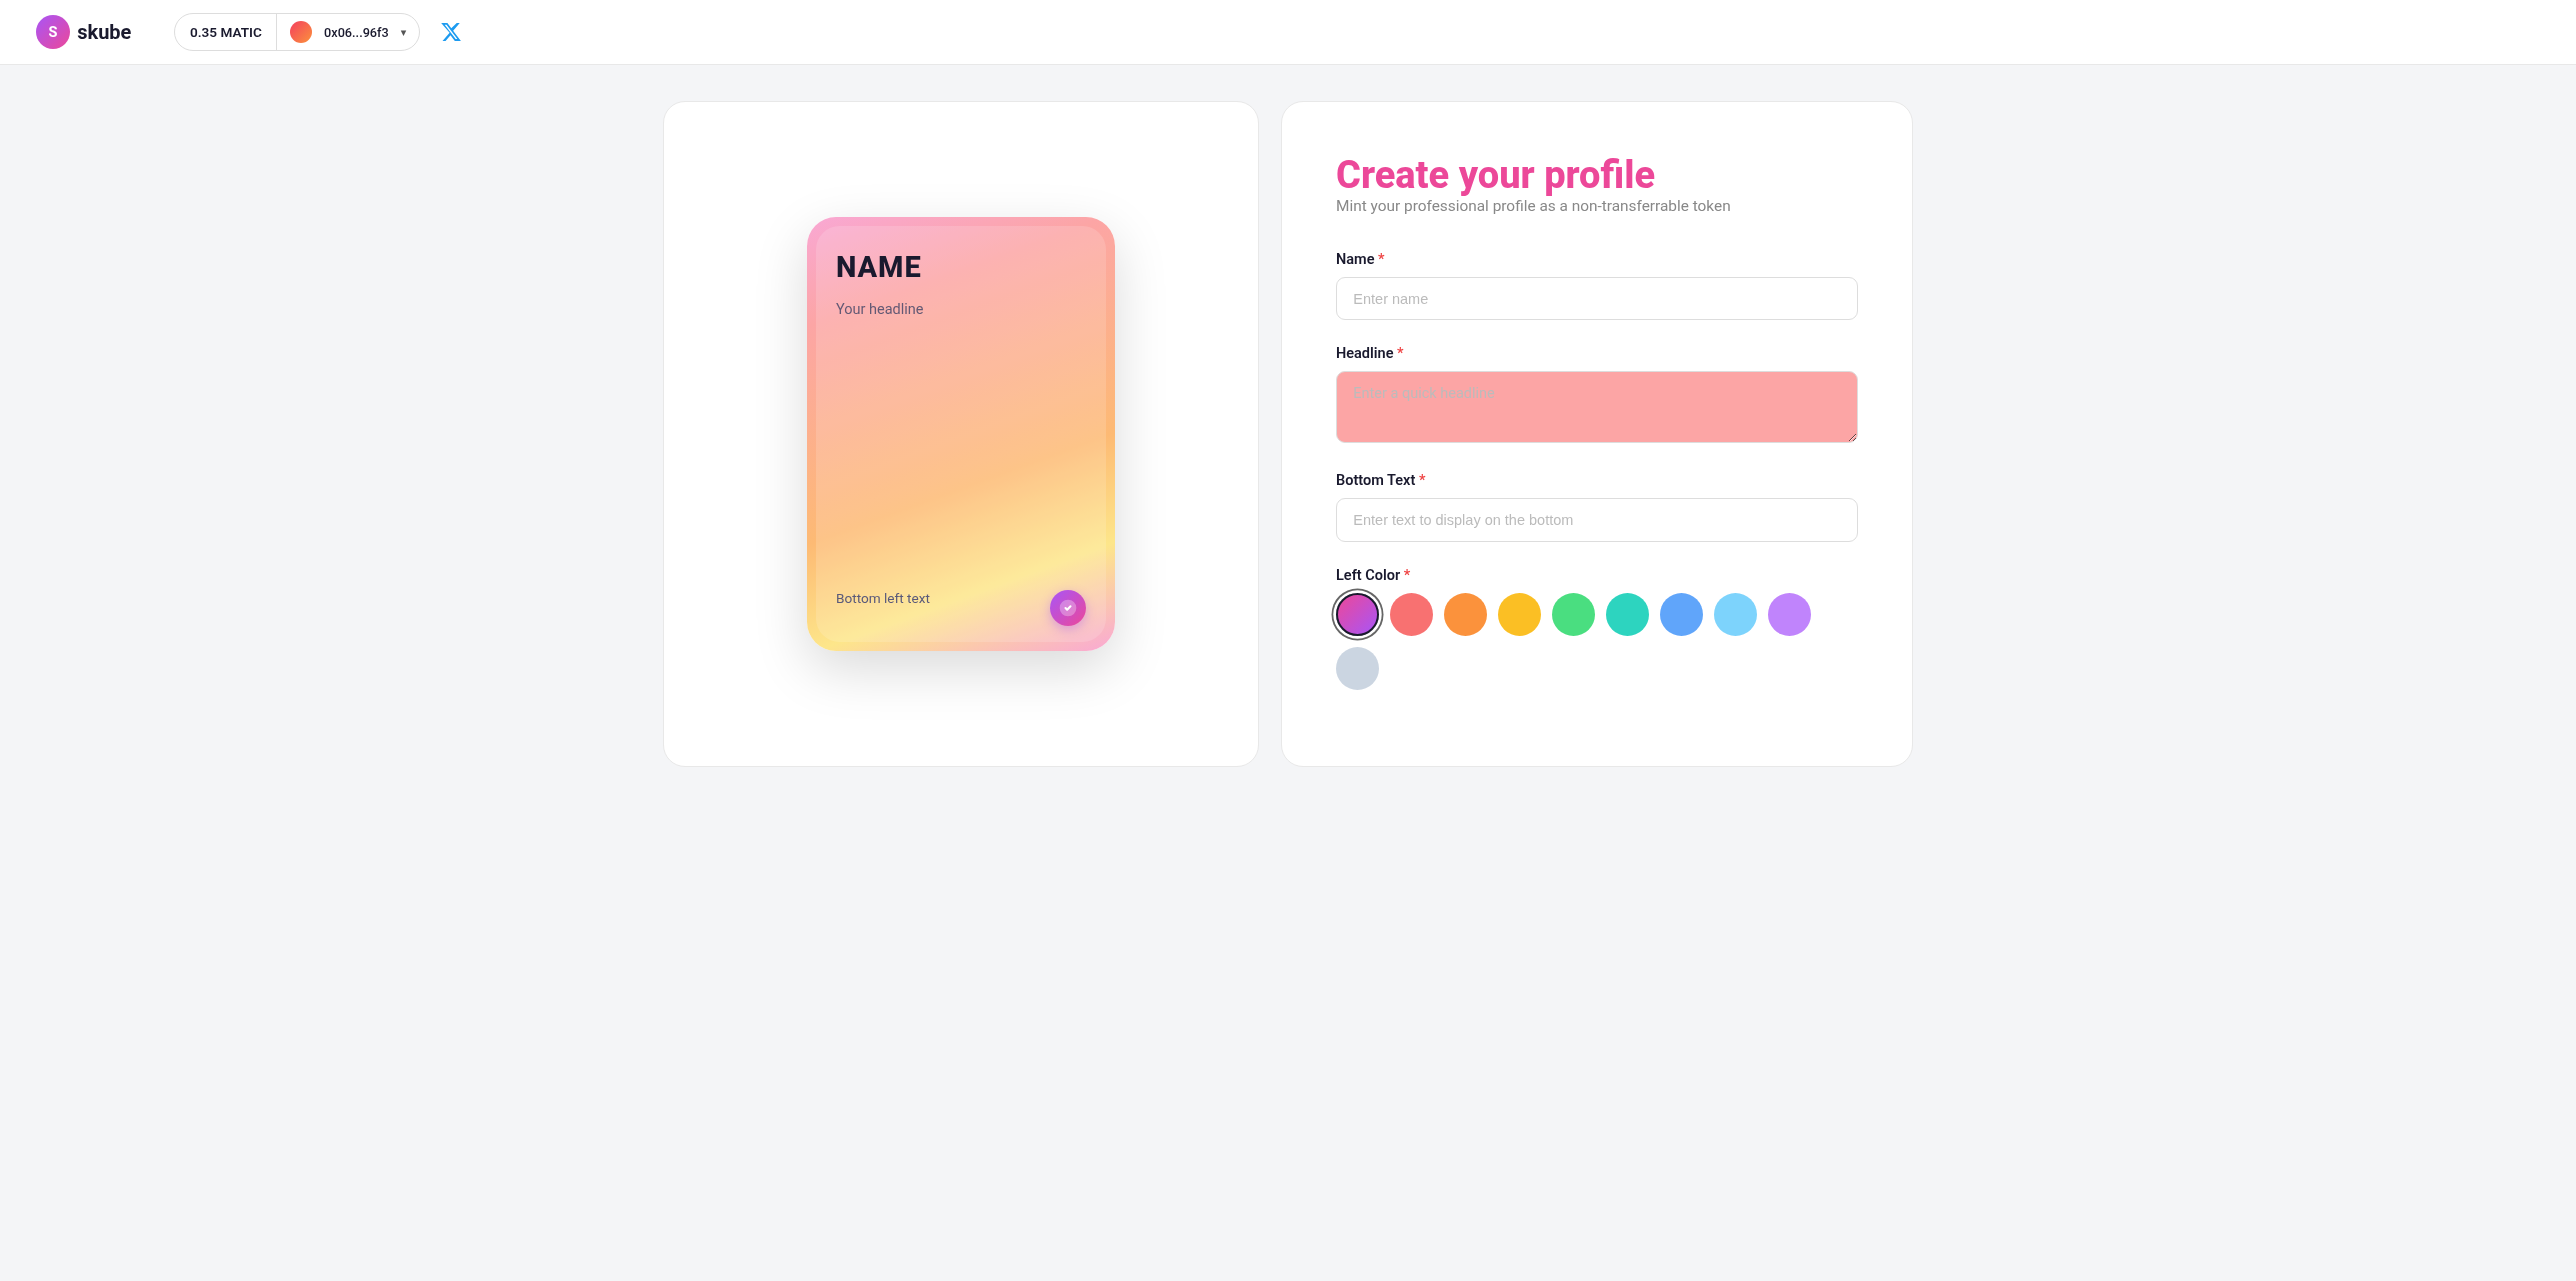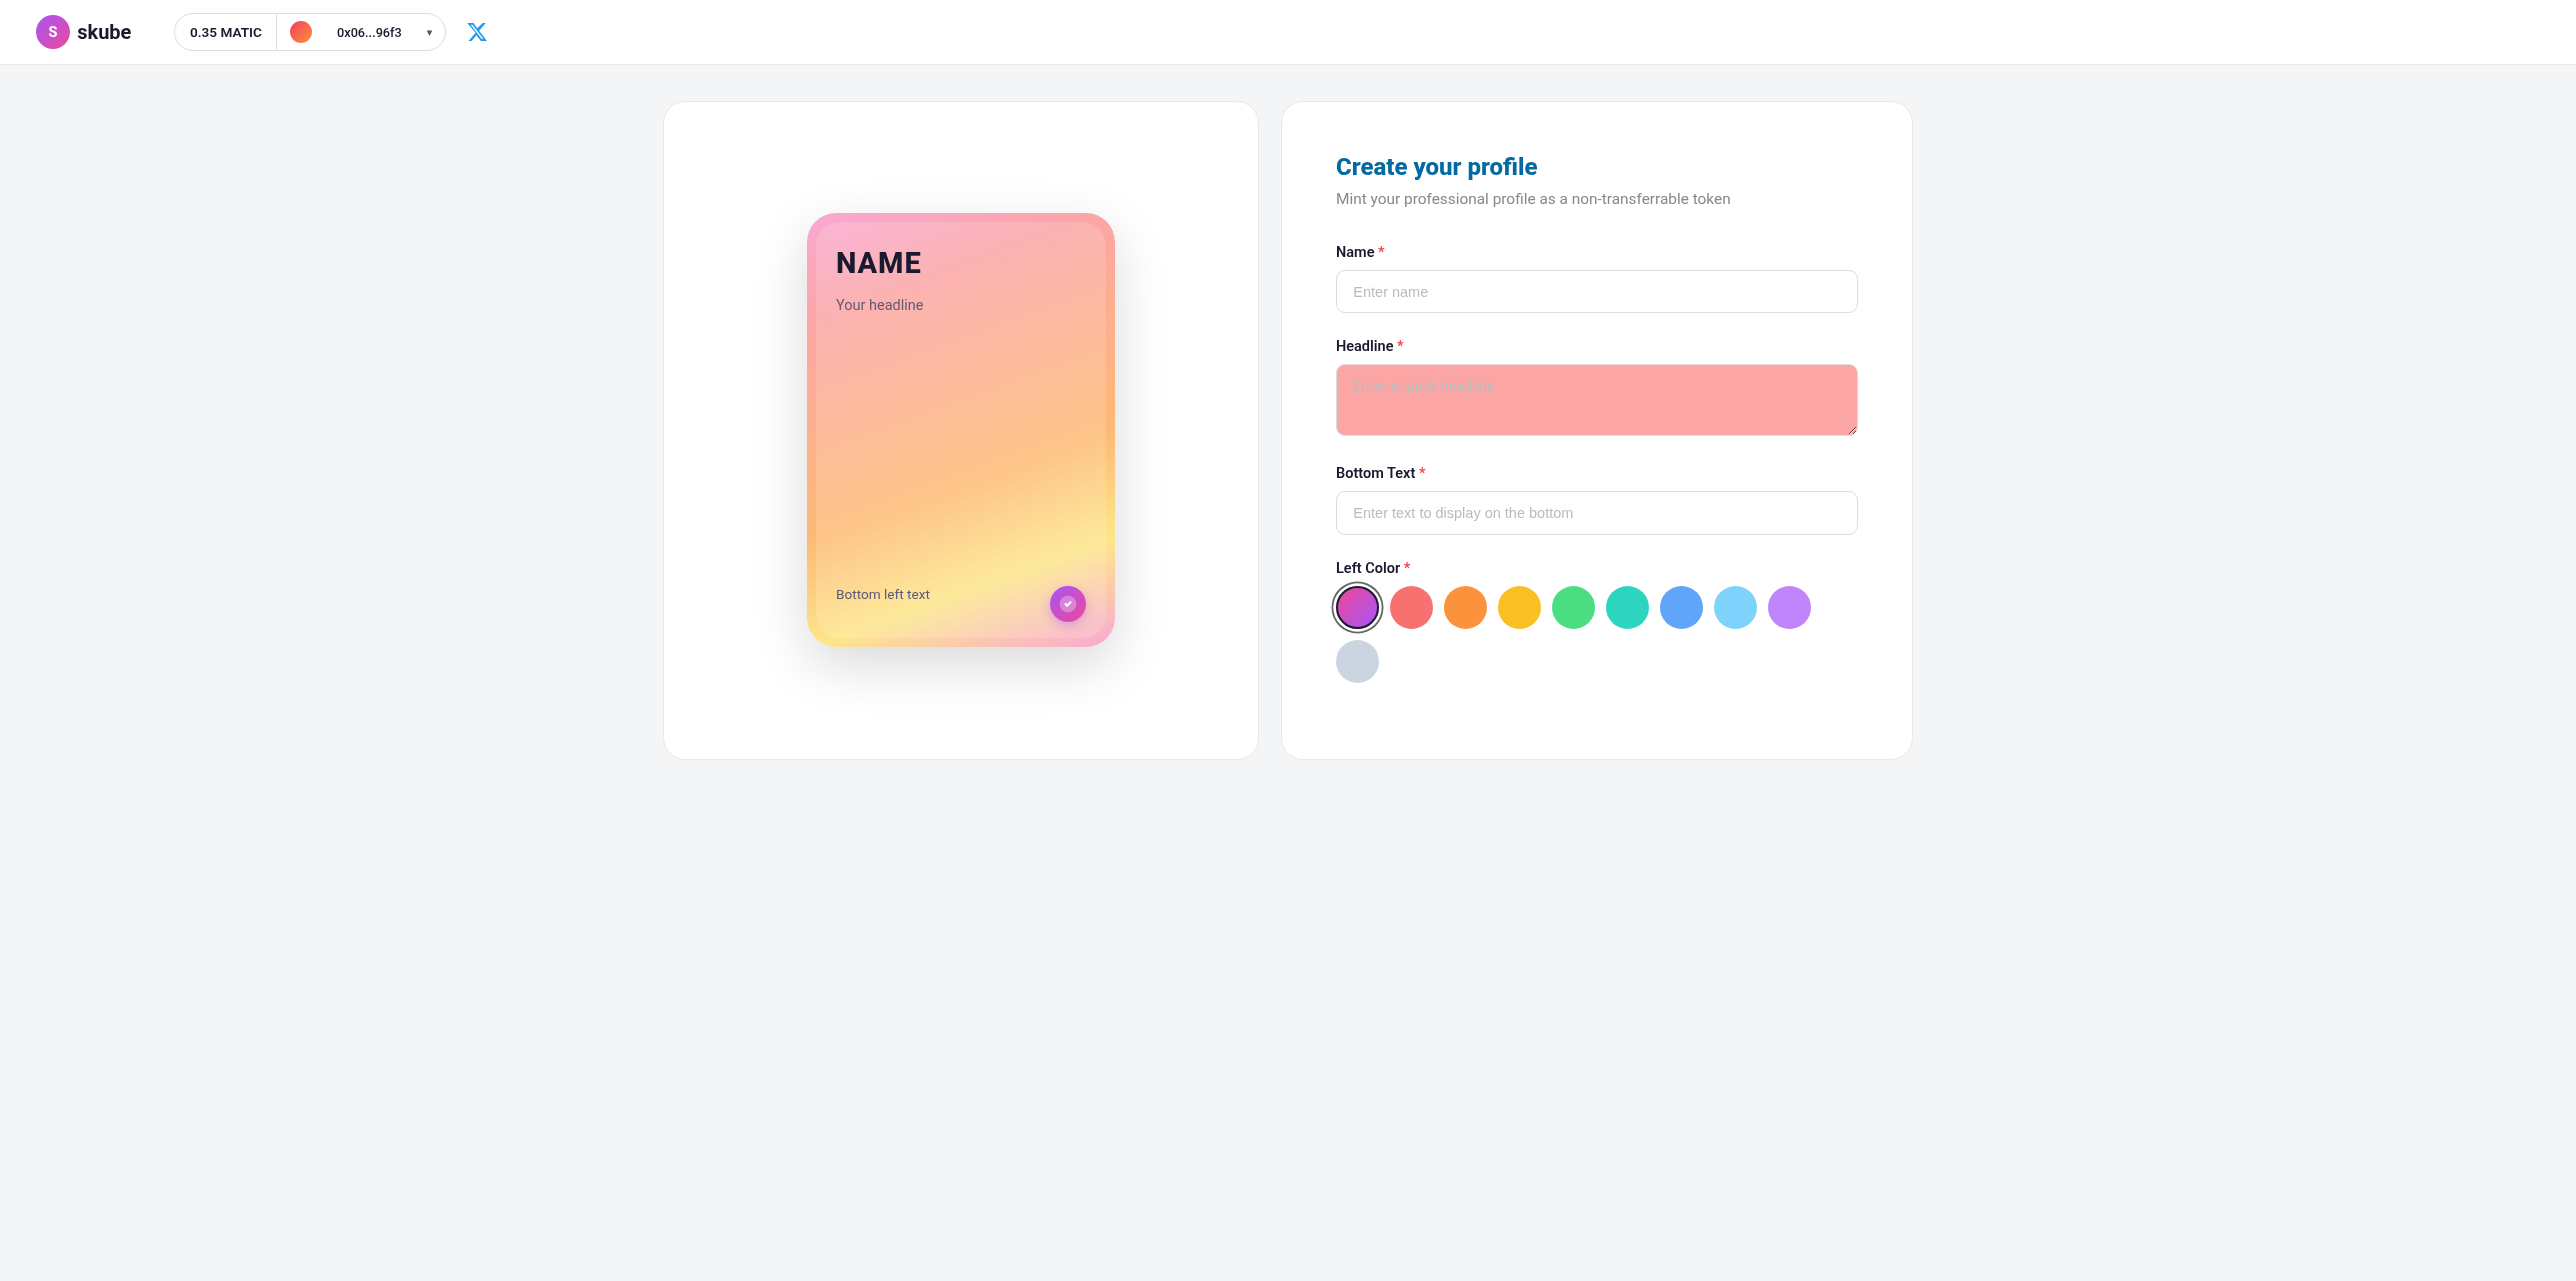--- a/index.html
+++ b/index.html
@@ -79,21 +79,21 @@
       font-weight: 600;
       color: #1a1a2e;
       border-right: 1.4px solid #ddd;
       height: 100%;
       display: flex;
       align-items: center;
     }
     .wallet-address {
       display: flex;
       align-items: center;
-      gap: 25px;
+      gap: 12px;
       padding: 0 12.7px;
       height: 100%;
     }
     .wallet-avatar {
       width: 22px;
       height: 22px;
       border-radius: 50%;
       background: linear-gradient(135deg, #f43f5e, #fb923c);
     }
     .wallet-addr-text {
@@ -202,24 +202,23 @@
     
     .right-panel {
       flex: 1;
       background: #fff;
       border-radius: 22px;
       padding: 51px 54px;
       border: 0.9px solid #e8e8e8;
     }
 
     .form-title {
-      font-size: 24px;
+      font-size: 38px;
       font-weight: 800;
-      color: #0369a1;
-      margin-bottom: 9px;
+      color: #ec4899;
     }
     .form-subtitle {
       font-size: 15.4px;
       color: #888;
       margin-bottom: 36px;
     }
 
     .form-group {
       margin-bottom: 25px;
     }

